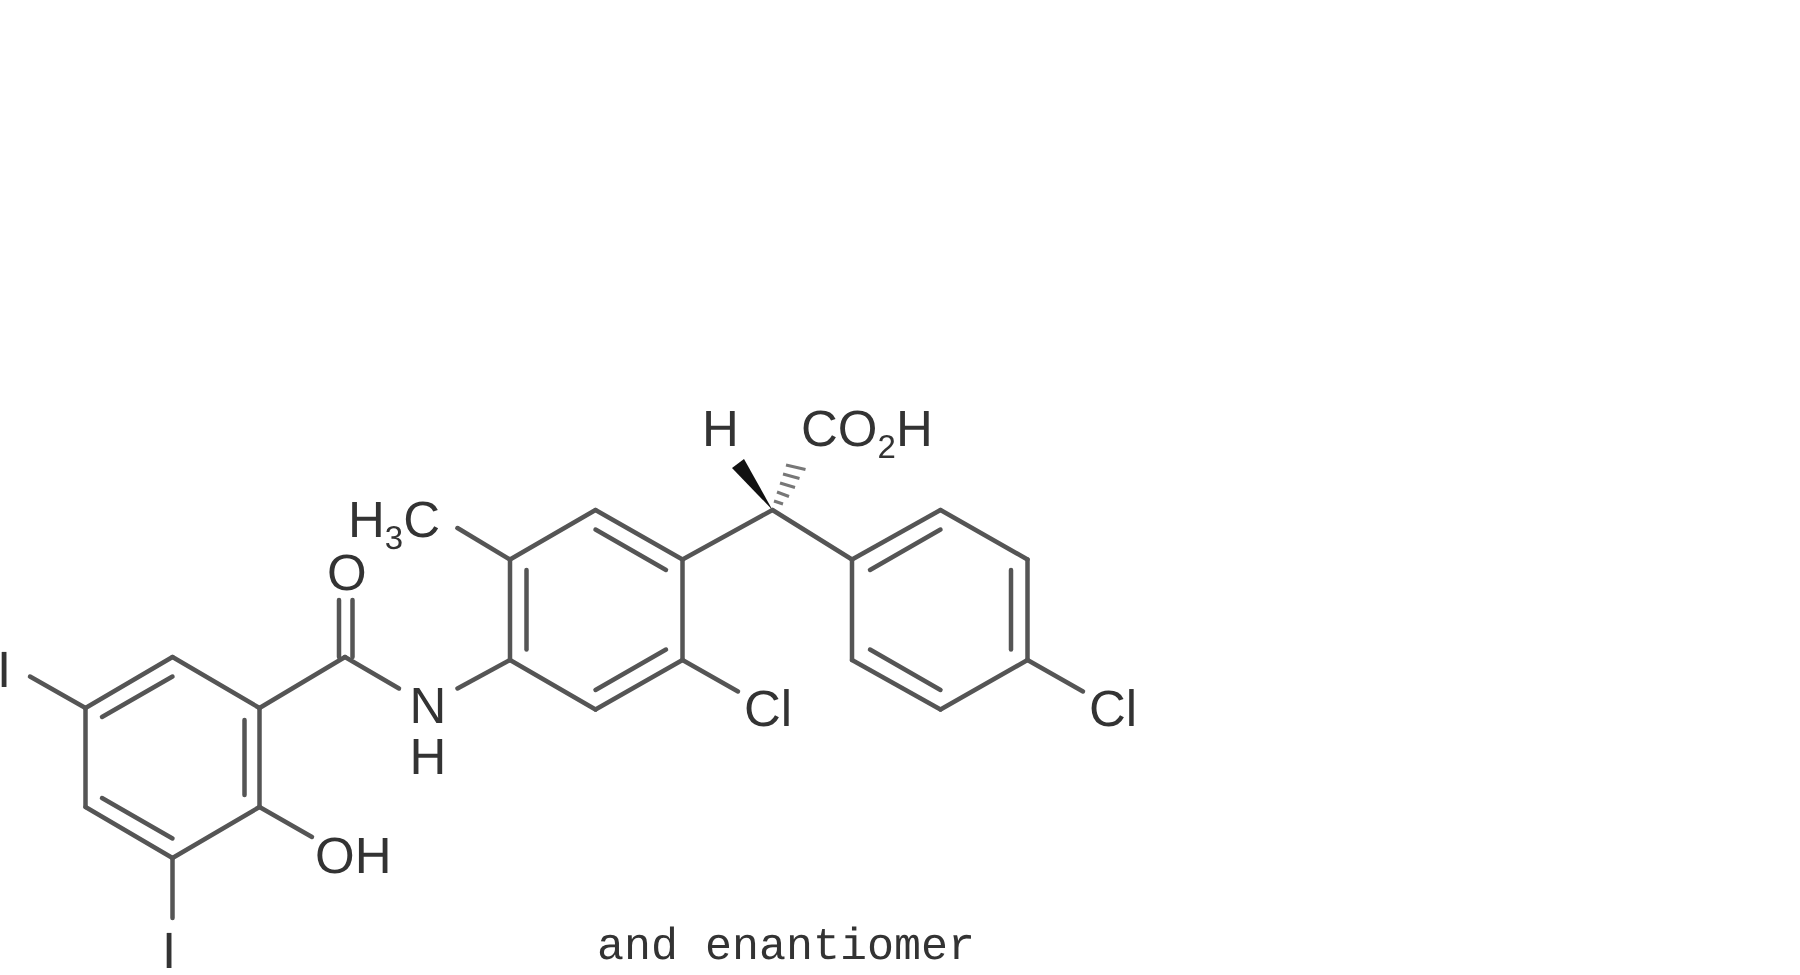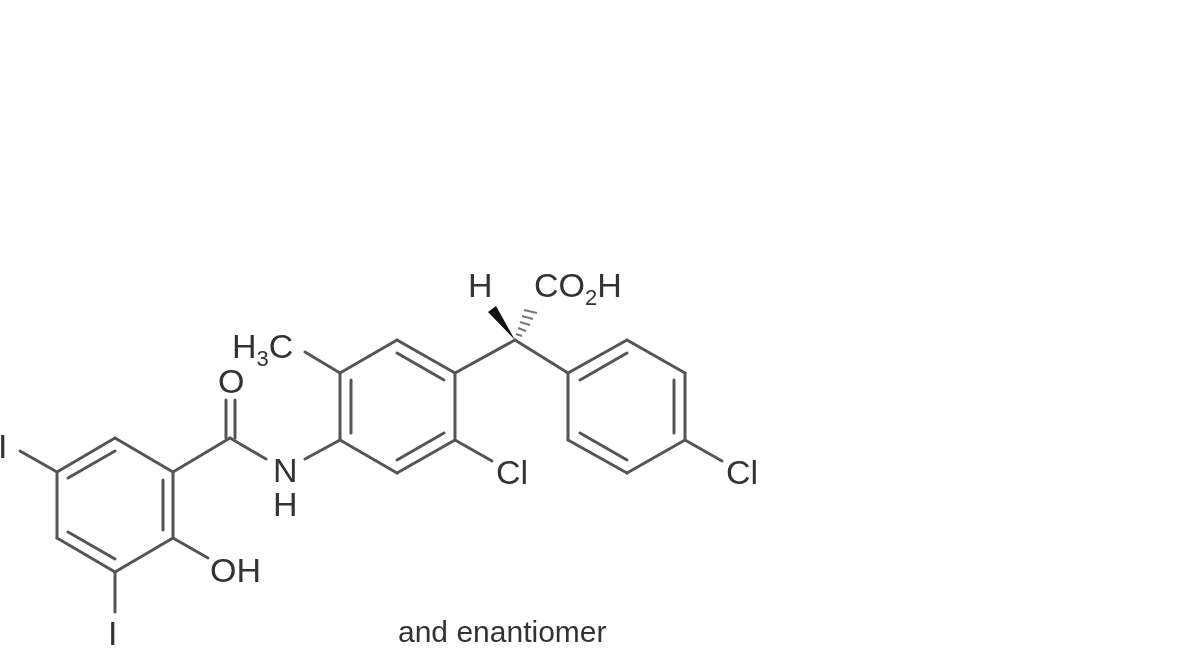--- a/index.html
+++ b/index.html
@@ -1,21 +1,21 @@
 <!DOCTYPE html>
 <html><head>
   <meta charset="utf-8">
   <style>
     html, body { margin: 0; padding: 0; background: #ffffff; }
     body { width: 1200px; height: 650px; position: relative; overflow: hidden; font-family: "Liberation Sans", sans-serif; }
     svg { position: absolute; left: 0; top: 0; }
     .bond { stroke: #555555; stroke-width: 3; fill: none; stroke-linecap: round; }
     .label { font-family: "Liberation Sans", sans-serif; font-size: 34px; fill: #333333; }
     .sub { font-size: 22px; }
-    .caption { position: absolute; left: 398px; top: 615px; font-family: Liberation Sans, sans-serif; font-size: 30px; color: #333333; }
+    .caption { position: absolute; left: 398px; top: 615px; font-family: Liberation Mono, monospace; font-size: 30px; color: #333333; }
   </style>
 </head>
 <body>
 
 <svg width="1200" height="650" viewBox="0 0 1200 650">
 
   <g>
     <line class="bond" x1="115" y1="438" x2="173" y2="472"></line>
     <line class="bond" x1="173" y1="472" x2="173" y2="538"></line>
     <line class="bond" x1="173" y1="538" x2="115" y2="572"></line>

